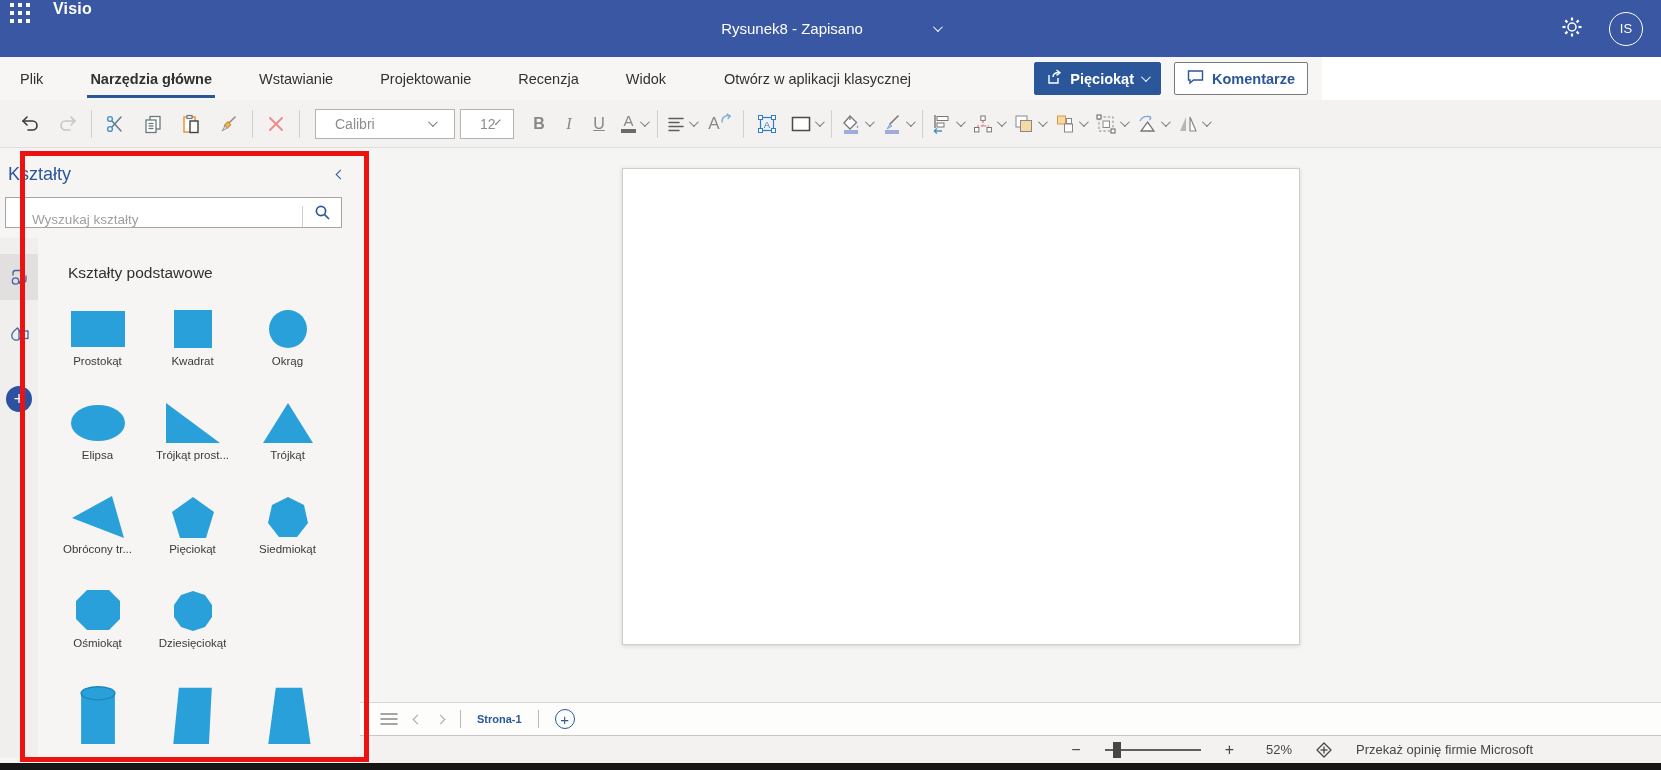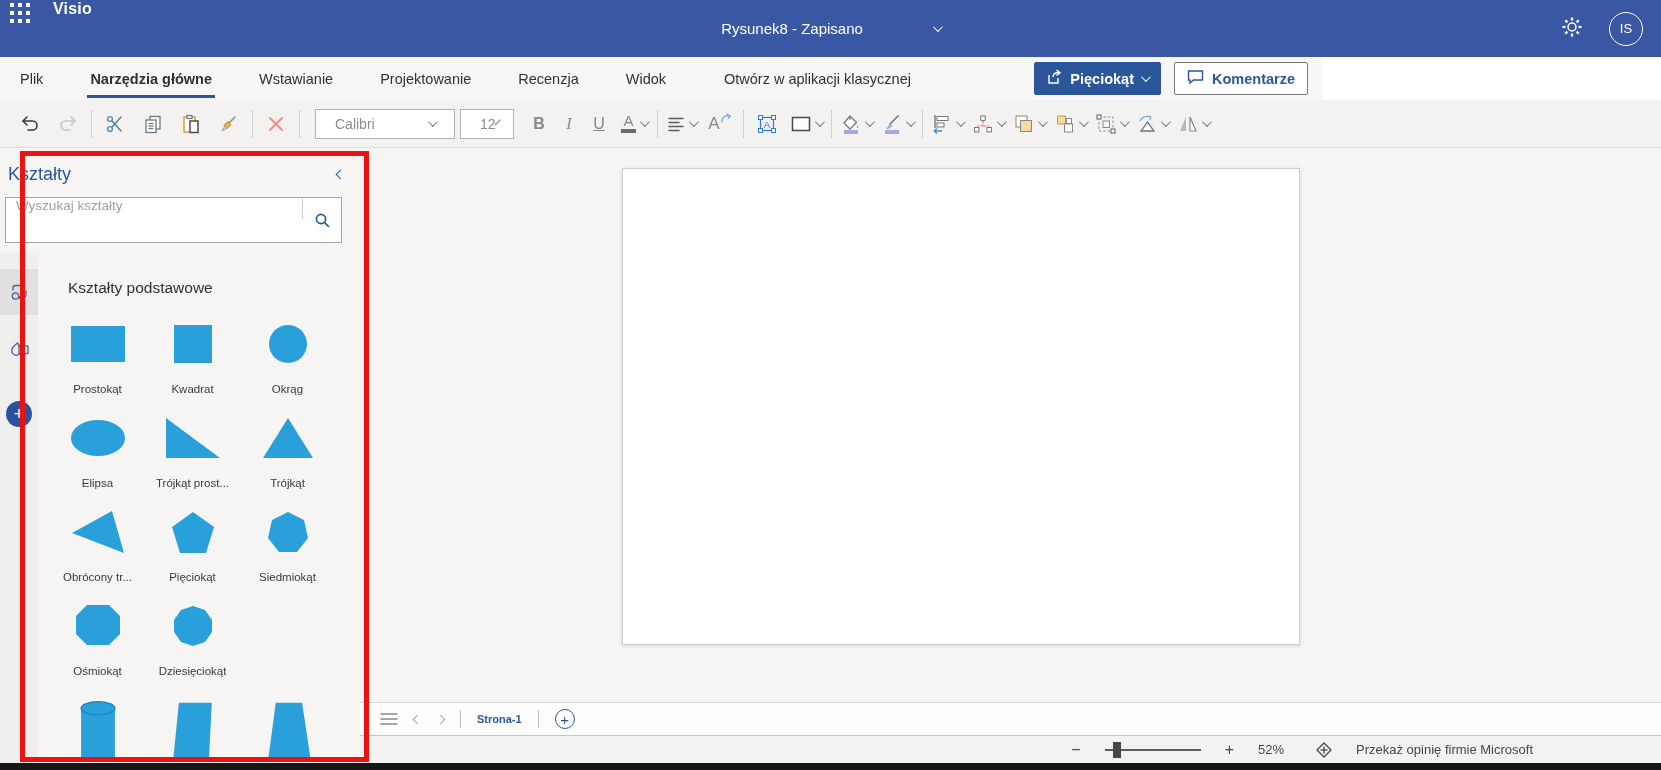--- a/index.html
+++ b/index.html
@@ -45,59 +45,59 @@
   .fcolor { display:flex; flex-direction:column; align-items:center; cursor:pointer; color:#8a8886; }
   .fcolor .A { font-size:15px; line-height:14px; }
   .fcolor .bar { width:15px; height:4px; margin-top:1px; }
   .gap6 { margin-left:6px; } .gap10 { margin-left:10px; }
 
   
   .shapes-panel { position:absolute; left:0; top:148px; width:360px; height:615px; background:#f6f5f4; overflow:hidden; }
   .panel-head { display:flex; align-items:center; justify-content:space-between; padding:16px 16px 8px 8px; }
   .panel-title { color:var(--accent); font-size:18px; }
   .collapse { color:var(--accent); cursor:pointer; }
-  .search-row { margin:4px 18px 10px 5px; height:46px; background:#fff; border:1px solid #a7a5a3; display:flex; align-items:flex-start; }
+  .search-row { margin:4px 18px 10px 5px; height:31px; background:#fff; border:1px solid #a7a5a3; display:flex; align-items:flex-end;padding-left:16px; }
   .search-row input { flex:1; border:none; outline:none; font-size:13.5px; padding:0 10px; color:#323130; background:transparent; font-family:inherit; }
   .search-row input::placeholder { color:#a19f9d; }
   .search-sep { width:1px; height:21px; background:#d2d0ce; }
   .search-btn { width:38px; height:100%; display:flex; align-items:center; justify-content:center; cursor:pointer; color:var(--accent); }
   .panel-body { display:flex; }
   .rail { width:38px; display:flex; flex-direction:column; align-items:center; background:#f0efed; min-height:520px; }
   .rail-item { width:38px; height:46px; display:flex; align-items:center; justify-content:center; cursor:pointer; color:#46619e; }
   .rail-item.sel { background:#e2e0de; }
   .rail-item.first { margin-top:16px; }
   .add-stencil { width:26px; height:26px; border-radius:50%; background:#2c51a0; color:#fff; display:flex; align-items:center; justify-content:center; font-size:18px; margin-top:30px; cursor:pointer; }
   .stencil { flex:1; background:#f6f5f4; }
   .section-title { font-size:15.5px; color:#323130; margin:26px 0 0 30px; }
   .shape-grid { display:grid; grid-template-columns:repeat(3,95px); padding-left:12px; margin-top:16px; }
   .cell { height:94px; display:flex; flex-direction:column; align-items:center; cursor:pointer; }
   .cell svg { margin-top:8px; display:block; }
   .cell .shp { fill:var(--shape-fill); }
-  .cell-label { font-size:11.5px; color:#3b3a39; margin-top:16px; max-width:92px; white-space:nowrap; overflow:hidden; text-overflow:ellipsis; text-align:center; }
+  .cell-label { font-size:11.5px; color:#3b3a39; margin-top:3px; max-width:92px; white-space:nowrap; overflow:hidden; text-overflow:ellipsis; text-align:center; }
   .partial-row { display:grid; grid-template-columns:repeat(3,95px); padding-left:12px; height:70px; overflow:hidden; }
   .partial-row .cell { height:70px; }
 
   
   .canvas { position:absolute; left:360px; top:148px; width:1301px; height:555px; background:var(--canvas-bg); border-bottom:1px solid #d8d6d4; }
   .page { position:absolute; left:262px; top:20px; width:678px; height:477px; background:#fff; border:1px solid #cfcecd; box-shadow:0 1px 4px rgba(0,0,0,.14); }
 
   
   .page-bar { position:absolute; left:360px; top:703px; width:1301px; height:32px; background:#fdfdfc; display:flex; align-items:center; padding-left:20px; gap:16px; }
   .pb-ico { color:#8a8886; cursor:pointer; display:flex; align-items:center; }
   .pb-sep { width:1px; height:18px; background:#bcbab8; }
   .page-tab { color:var(--accent); font-weight:bold; font-size:11px; cursor:pointer; }
   .add-page { width:20px; height:20px; border:1.4px solid var(--accent); border-radius:50%; color:var(--accent); display:flex; align-items:center; justify-content:center; font-size:15px; cursor:pointer; }
 
   
   .status-bar { position:absolute; left:360px; top:735px; width:1301px; height:28px; background:var(--ribbon-bg); border-top:1px solid #c8c6c4; display:flex; align-items:center; justify-content:flex-end; padding-right:128px; gap:24px; font-size:13px; color:#484644; }
   .zoom-out,.zoom-in { font-size:16px; color:#484644; cursor:pointer; }
   .slider { position:relative; width:96px; height:16px; cursor:pointer; }
   .slider .track { position:absolute; left:0; right:0; top:7px; height:2px; background:#605e5c; }
   .slider .thumb { position:absolute; left:8px; top:0; width:8px; height:16px; background:#484644; }
-  .zoom-pct { min-width:34px; text-align:left; cursor:pointer; }
+  .zoom-pct { min-width:34px; text-align:right; cursor:pointer; }
   .pan-ico { color:#484644; cursor:pointer; display:flex; }
   .feedback { cursor:pointer; white-space:nowrap; }
 
   .edge-strip { position:absolute; left:0; top:763px; width:1661px; height:7px; background:#161616; }
 
   
   .annotation { position:absolute; left:20px; top:151px; width:349px; height:611px; border:5px solid var(--annotation); z-index:60; pointer-events:none; }
 </style>
 </head>
 <body>

